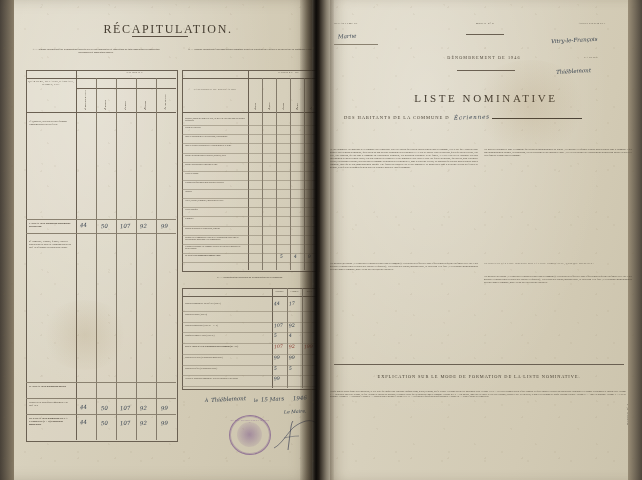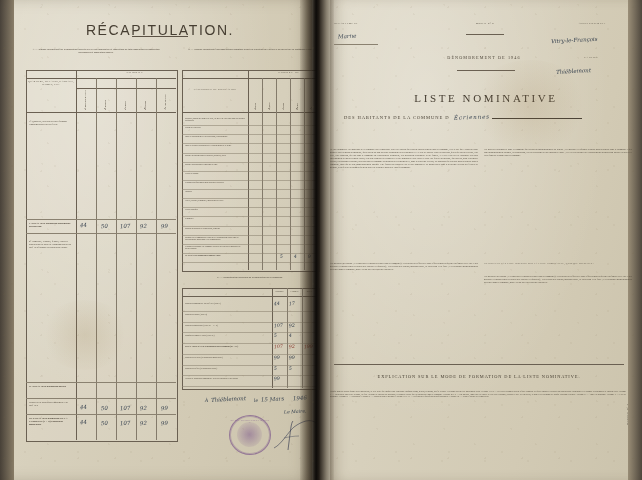--- a/index.html
+++ b/index.html
@@ -30,22 +30,22 @@
       radial-gradient(circle at 47% 62%, rgba(120,100,70,.20) 0 1px, transparent 1px),
       radial-gradient(circle at 78% 33%, rgba(120,100,70,.22) 0 1px, transparent 1px),
       radial-gradient(circle at 28% 81%, rgba(120,100,70,.18) 0 1px, transparent 1px),
       radial-gradient(circle at 63% 9%,  rgba(120,100,70,.20) 0 1px, transparent 1px);
      background-size:37px 41px,53px 47px,61px 43px,43px 59px,67px 53px;}
   .stain{position:absolute;border-radius:50%;pointer-events:none;
          background:radial-gradient(circle,rgba(150,120,70,.16),rgba(150,120,70,0) 70%);}
   .ctr{text-align:center;}
 
   
-  #recap-title{position:absolute;left:60px;top:22px;width:200px;text-align:center;
-      font-size:14px;letter-spacing:1.6px;color:#463e32;font-family:Liberation Sans, sans-serif;}
+  #recap-title{position:absolute;left:68px;top:22px;width:200px;text-align:center;
+      font-size:12px;letter-spacing:1.6px;color:#463e32;font-family:Liberation Serif, serif;}
   #recap-rule{position:absolute;left:132px;top:36px;width:56px;height:1px;background:#5b5144;}
 
   .tbl-caption{position:absolute;font-size:2.6px;line-height:3.4px;color:#4e463a;font-style:italic;text-align:center;}
 
   .grid{position:absolute;border:1px solid #6a6052;background:rgba(255,255,255,.10);}
   .vline{position:absolute;width:1px;background:#6a6052;}
   .hline{position:absolute;height:1px;background:#6a6052;}
   .vline.thin{background:#837a6a;}
   .hline.thin{background:#8a8170;}
 

